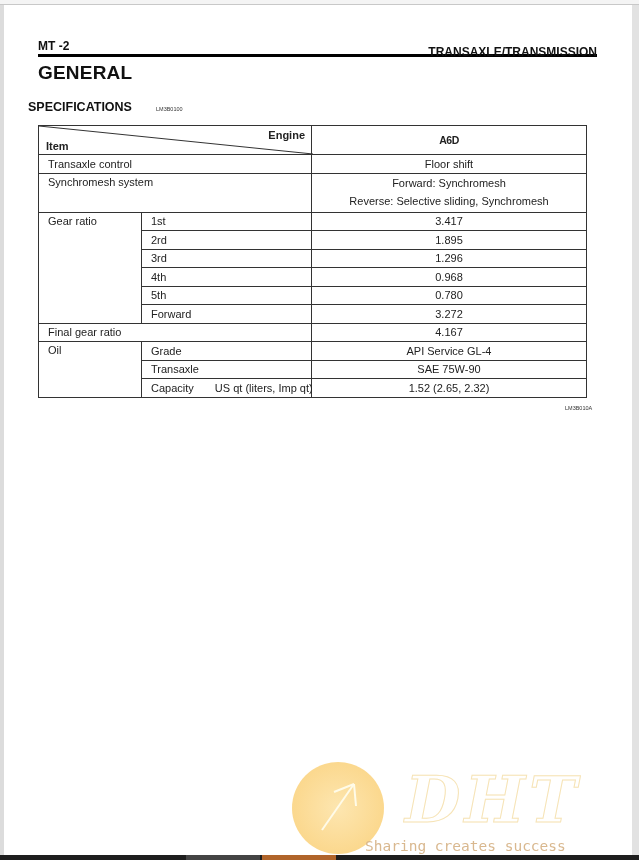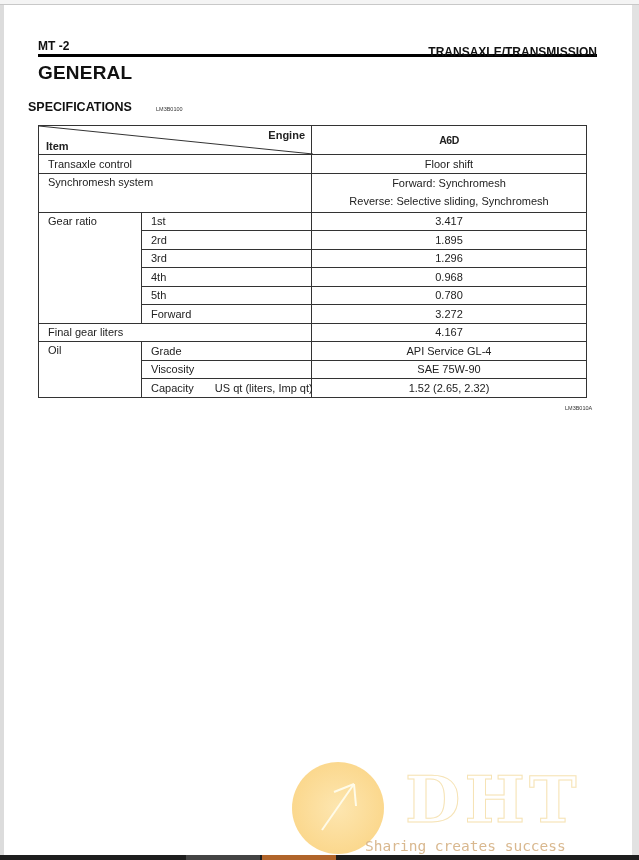--- a/index.html
+++ b/index.html
@@ -25,21 +25,21 @@
   .hdr-cell svg { position:absolute; left:0; top:0; }
   .hdr-engine { position:absolute; right:6px; top:3px; font-weight:bold; font-size:11px; }
   .hdr-item { position:absolute; left:7px; top:14px; font-weight:bold; font-size:11px; }
   .a6d { font-weight:bold; font-size:10.5px; letter-spacing:-0.5px; }
   .sync-cell { vertical-align:top !important; padding-top:2px !important; }
   .sync-line { display:block; height:18px; line-height:16px; }
   .cap-unit { position:relative; left:18px; }
   .footcode { position:absolute; left:565px; top:405px; font-size:5.5px; color:#333; }
   .wm { position:absolute; left:292px; top:762px; width:92px; height:92px; border-radius:50%;
         background:radial-gradient(circle at 50% 50%, #fde6b0 0%, #fbd88e 70%, #fbdc9c 100%); }
-  .wm-dht { position:absolute; left:405px; top:762px; font-size:64px; font-weight:bold; 
+  .wm-dht { position:absolute; left:405px; top:762px; font-size:64px; font-weight:bold; font-style:italic;
             color:transparent; -webkit-text-stroke:1px #f6e3b5; letter-spacing:4px; font-family:"DejaVu Serif", serif; }
   .wm-tag { position:absolute; left:365px; top:838px; font-family:"DejaVu Sans Mono", monospace; font-size:14.5px; color:#d9b88f; }
   .botbar { position:absolute; left:0; top:855px; width:639px; height:5px; background:#1e1e1e; }
   .botbar .seg1 { position:absolute; left:186px; width:74px; height:5px; background:#444; }
   .botbar .seg2 { position:absolute; left:262px; width:74px; height:5px; background:#b0642a; }
 </style>
 </head>
 <body>
 
 <div class="topbar"></div>
@@ -100,30 +100,30 @@
   </tr>
   <tr>
     <td>5th</td>
     <td class="val">0.780</td>
   </tr>
   <tr>
     <td>Forward</td>
     <td class="val">3.272</td>
   </tr>
   <tr>
-    <td colspan="2">Final gear liters</td>
+    <td colspan="2">Final gear ratio</td>
     <td class="val">4.167</td>
   </tr>
   <tr>
     <td rowspan="3" class="sync-cell">Oil</td>
     <td>Grade</td>
     <td class="val">API Service GL-4</td>
   </tr>
   <tr>
-    <td>Viscosity</td>
+    <td>Transaxle</td>
     <td class="val">SAE 75W-90</td>
   </tr>
   <tr>
     <td>
       <span>Capacity</span>
       <span class="cap-unit">US qt (liters, Imp qt)</span>
     </td>
     <td class="val">1.52 (2.65, 2.32)</td>
   </tr>
 </tbody>

